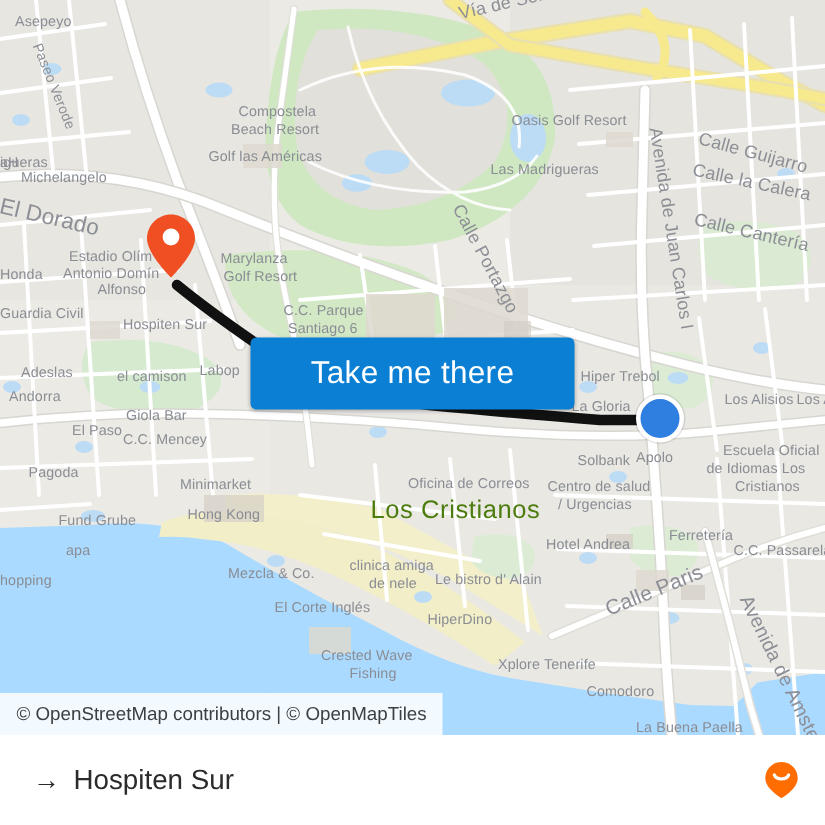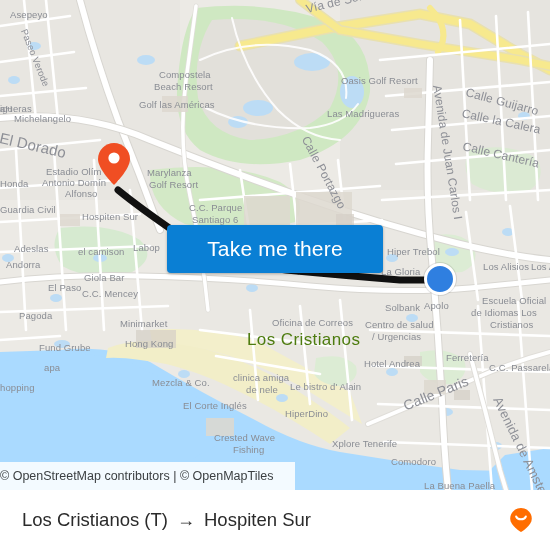--- a/index.html
+++ b/index.html
@@ -28,21 +28,21 @@
 
   
   #cta{position:absolute;left:167px;top:225px;width:216px;height:48px;
        background:#0a7fd4;border-radius:4px;color:#fff;font-size:21px;
        display:flex;align-items:center;justify-content:center;
        box-shadow:0 1px 3px rgba(0,0,0,.28);cursor:pointer;letter-spacing:.2px;}
 
   
   #attrib{position:absolute;left:0;top:462px;width:295px;height:28px;
           background:rgba(255,255,255,.86);display:flex;align-items:center;}
-  #attrib span{font-size:12.5px;color:#3c4043;}
+  #attrib span{font-size:12.5px;color:#3c4043;padding-left:11px;}
 
   
   #footer{position:absolute;left:0;top:490px;width:550px;height:60px;background:#fff;
           display:flex;align-items:center;}
   #trip{font-size:18.5px;color:#2b2b2b;padding-left:22px;display:flex;align-items:center;gap:9px;}
   #trip .arrow{font-size:18px;color:#2b2b2b;}
   #brand{position:absolute;right:17px;top:50%;transform:translateY(-50%);
          display:flex;align-items:center;gap:2px;}
   #brand .wordmark{font-size:22px;font-weight:bold;color:#16161a;letter-spacing:-.6px;}
 </style>
@@ -306,21 +306,20 @@
       <span>Take me there</span>
     </div>
 
     <div id="attrib">
       <span>© OpenStreetMap contributors | © OpenMapTiles</span>
     </div>
   </div>
 
   <div id="footer">
     <div id="trip">
-      <span>Los Cristianos (T)</span>
       <span class="arrow">→</span>
       <span>Hospiten Sur</span>
     </div>
     <div id="brand">
       <svg width="24" height="26" viewBox="0 0 24 26">
         <path d="M12,1 C6,1 1.2,5.8 1.2,11.8 C1.2,19 12,25 12,25 C12,25 22.8,19 22.8,11.8 C22.8,5.8 18,1 12,1 Z" fill="#ff6d00"></path>
         <path d="M7.2,9.6 C8.6,13.2 15.4,13.2 16.8,9.6" stroke="#ffffff" stroke-width="2.1" fill="none" stroke-linecap="round"></path>
       </svg>
     </div>
   </div>

